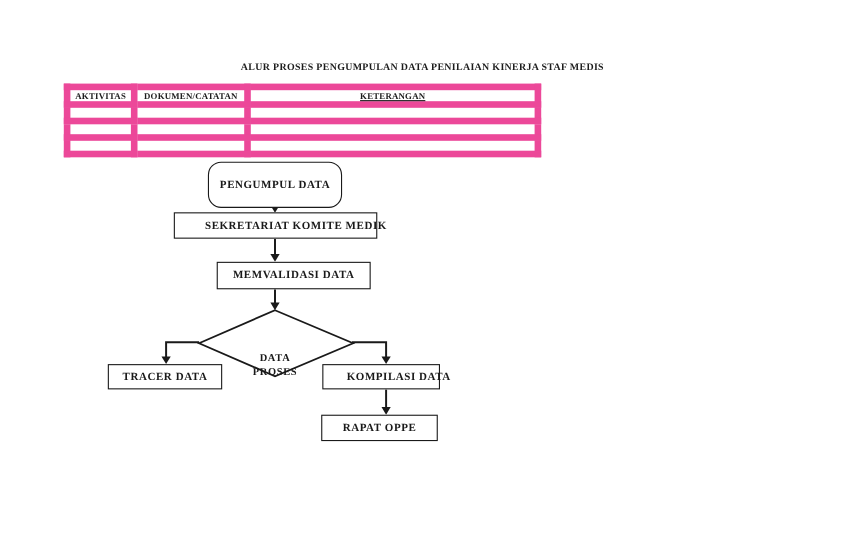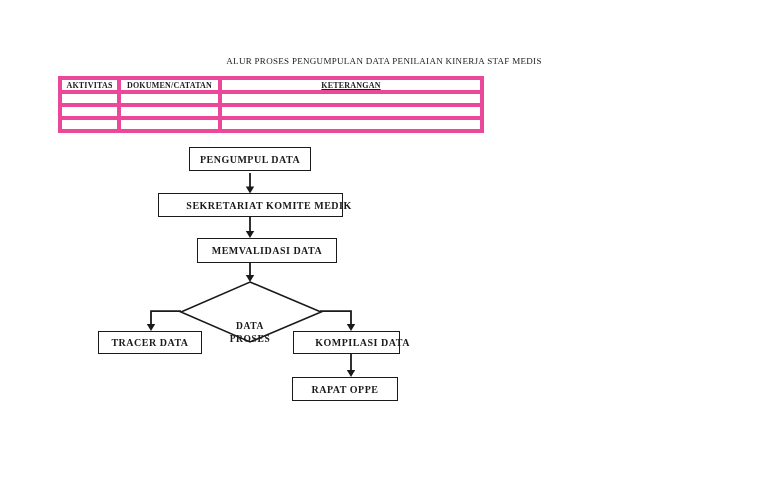--- a/index.html
+++ b/index.html
@@ -16,36 +16,36 @@
     font-family: "Liberation Serif", "DejaVu Serif", serif;
     color: #1a1a1a;
   }
   .doc-title {
     position: absolute;
     top: 56px;
     left: 0;
     width: 768px;
     text-align: center;
     font-size: 9px;
-    font-weight: normal;
+    font-weight: bold;
     letter-spacing: 0.3px;
     color: #1c1c1c;
     white-space: nowrap;
   }
   table.header-table {
     position: absolute;
     top: 76px;
     left: 58px;
     width: 410px;
     border-collapse: collapse;
     table-layout: fixed;
   }
   table.header-table th,
   table.header-table td {
-    border: 4px solid #ec4899;
+    border: 6px solid #ec4899;
     padding: 0;
     margin: 0;
   }
   table.header-table th {
     font-size: 8px;
     font-weight: bold;
     letter-spacing: 0.2px;
     text-align: center;
     vertical-align: middle;
     height: 10px;
@@ -68,21 +68,21 @@
     background: #ffffff;
     display: flex;
     align-items: center;
     justify-content: center;
     font-size: 10px;
     font-weight: bold;
     letter-spacing: 0.5px;
     color: #1a1a1a;
     white-space: nowrap;
   }
-  .node-pengumpul   { left: 189px; top: 147px; width: 122px; height: 24px; }
+  .node-pengumpul   { left: 189px; top: 147px; width: 122px; height: 42px; border-radius: 12px; }
   .node-sekretariat { left: 158px; top: 193px; width: 185px; height: 24px; padding-left: 37px; }
   .node-memvalidasi { left: 197px; top: 238px; width: 140px; height: 25px; }
   .node-tracer      { left:  98px; top: 331px; width: 104px; height: 23px; }
   .node-kompilasi   { left: 293px; top: 331px; width: 107px; height: 23px; padding-left: 32px; }
   .node-rapat       { left: 292px; top: 377px; width: 106px; height: 24px; }
 
   .diamond-label {
     position: absolute;
     left: 200px;
     top: 297px;

